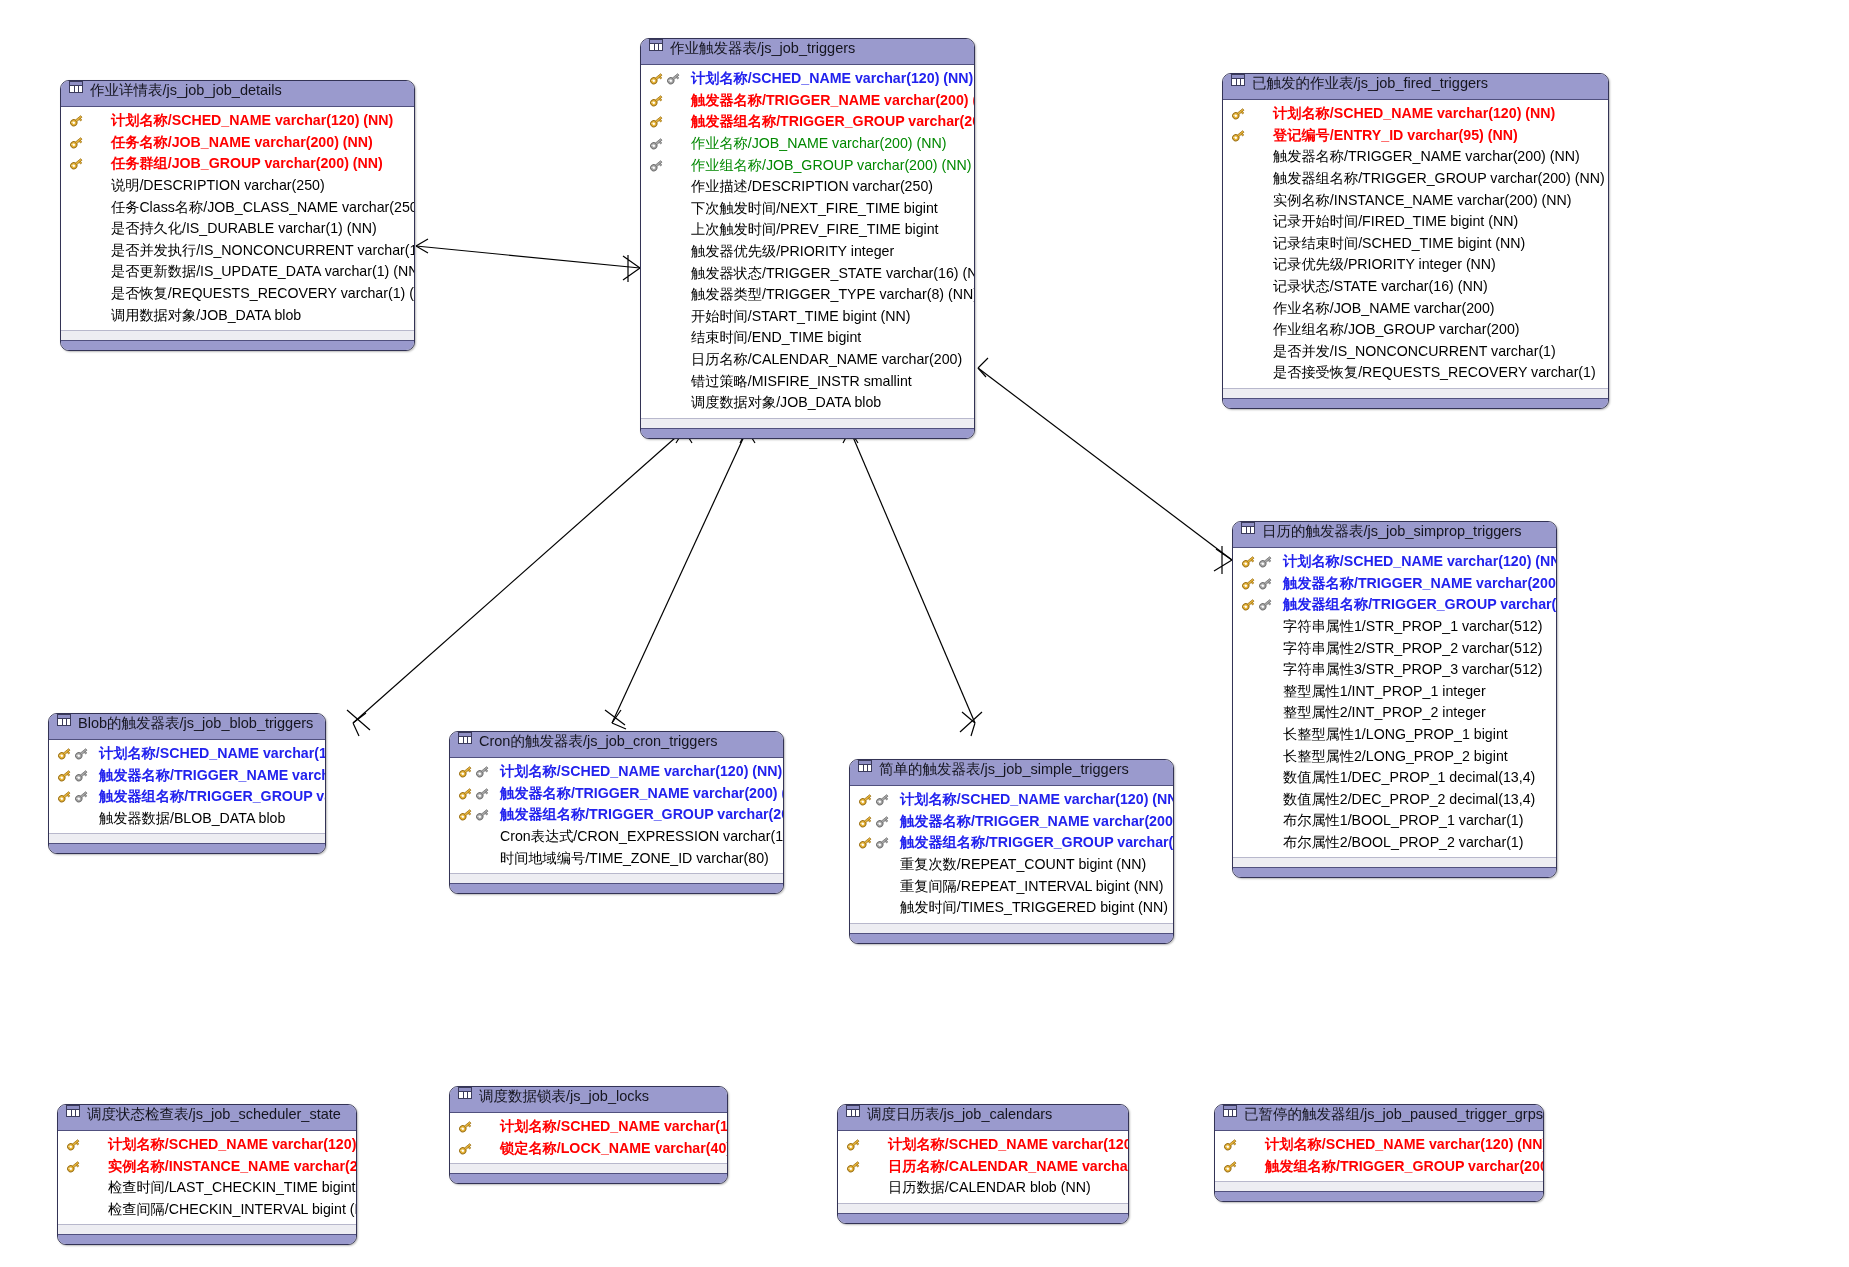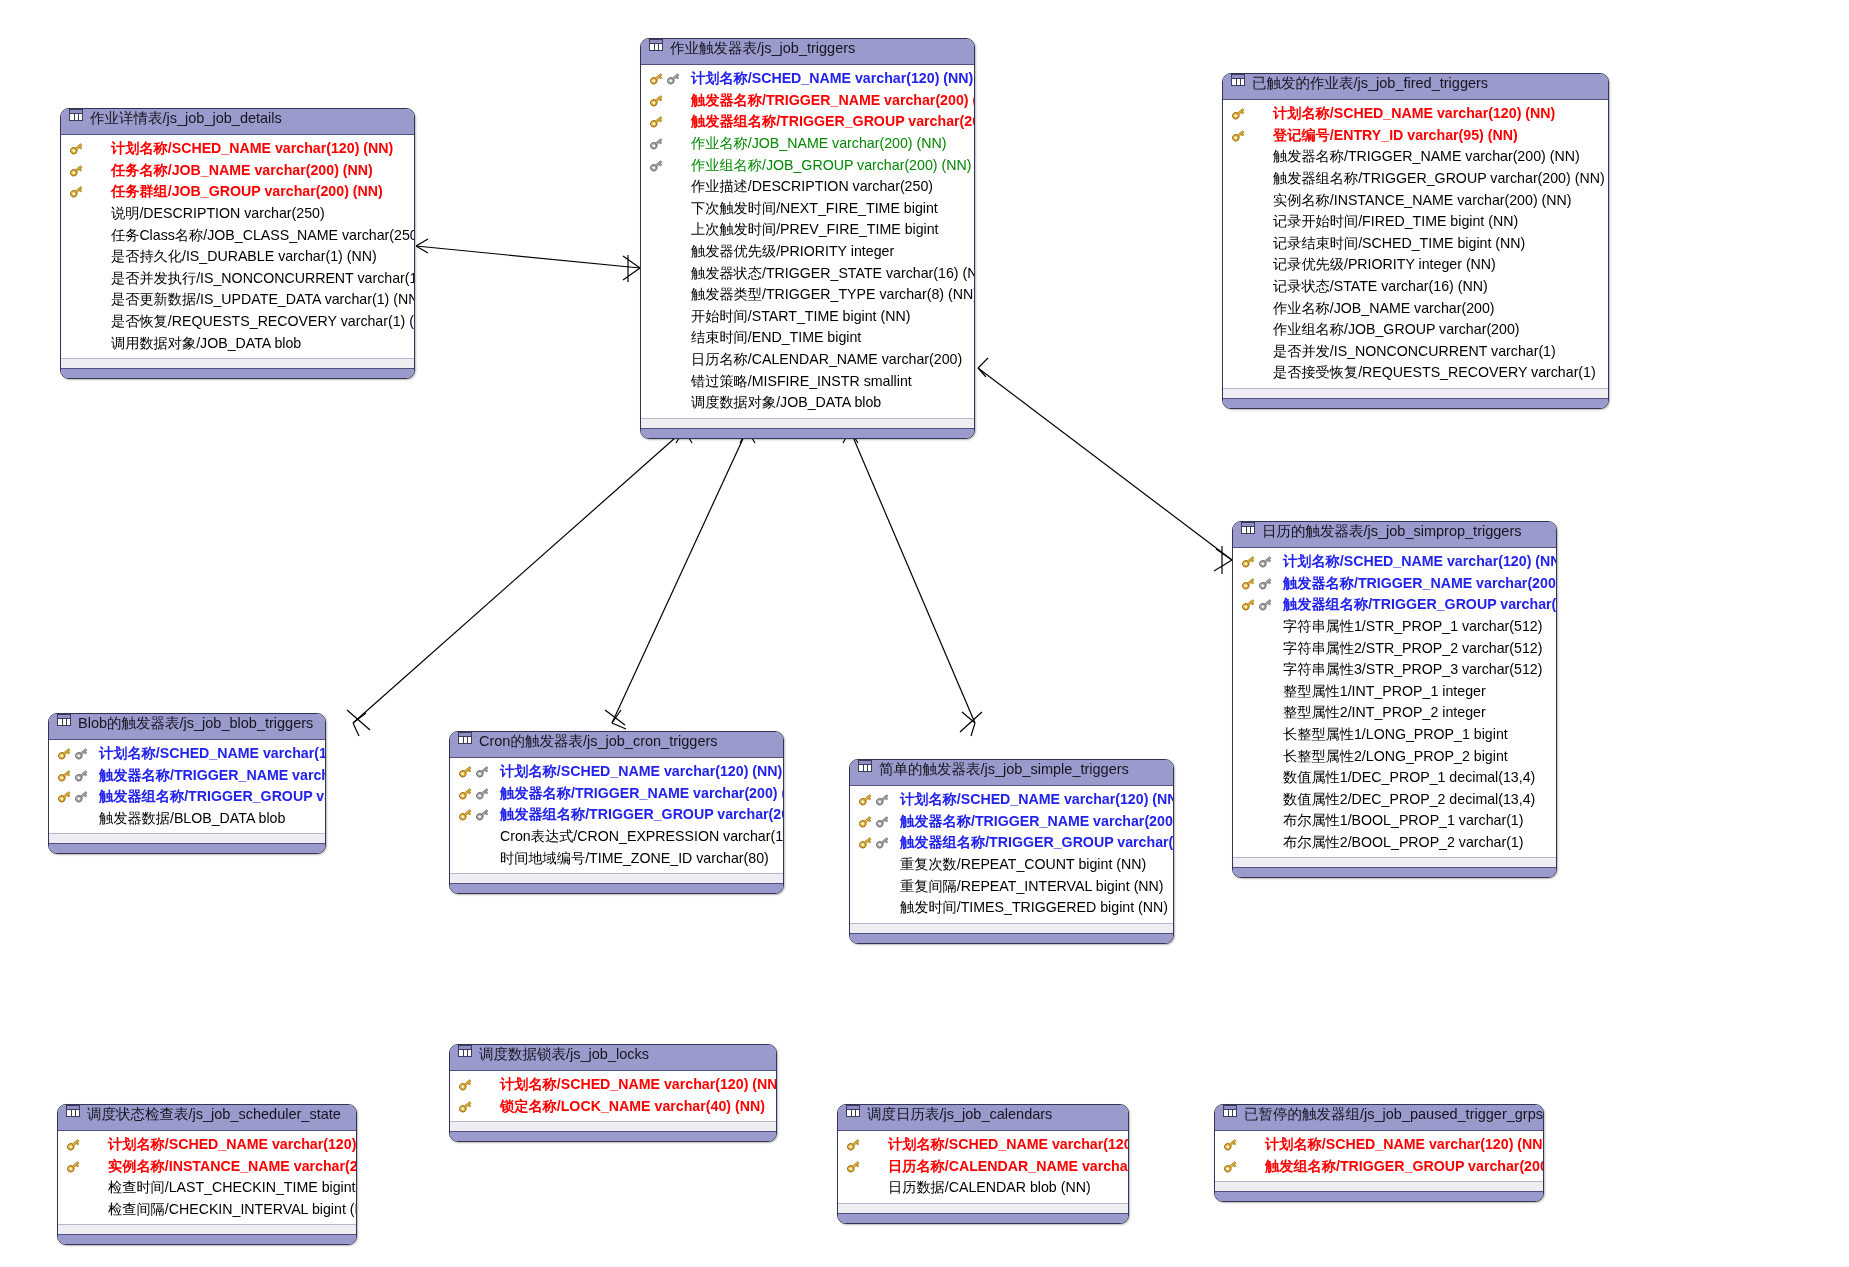--- a/index.html
+++ b/index.html
@@ -101,21 +101,21 @@
       <path d="M 850 430 L 975 723"></path>
       <path d="M 975 723 L 962 712 M 975 723 L 971 736 M 960 732 L 982 712"></path>
       <path d="M 850 430 L 843 443 M 850 430 L 858 443"></path>
 
       <path d="M 978 368 L 1232 560"></path>
       <path d="M 1232 560 L 1216 549 M 1232 560 L 1214 571 M 1222 546 L 1222 574"></path>
       <path d="M 978 368 L 988 358 M 978 368 L 986 377"></path>
     </g>
   </svg>
 
-<div class="entity" style="left: 60px; top: 80px; width: 355px; margin-top: 28px;">
+<div class="entity" style="left: 60px; top: 80px; width: 355px;">
       <div class="ent-header">
         <span class="tbl-icon"></span>
         <span>作业详情表/js_job_job_details</span>
       </div>
       <div class="ent-body">
         <div class="attr">
           <span class="keys">
             <span class="key">
               <svg width="15" height="13" viewBox="0 0 15 13">
                 <g transform="rotate(-40 7.5 6.5)">
@@ -900,21 +900,21 @@
           <span class="attr-text plain">检查时间/LAST_CHECKIN_TIME bigint (NN)</span>
         </div>
         <div class="attr">
           <span class="keys"></span>
           <span class="attr-text plain">检查间隔/CHECKIN_INTERVAL bigint (NN)</span>
         </div>
       </div>
       <div class="ent-footer"></div>
       <div class="ent-bottombar"></div>
     </div>
-    <div class="entity" style="left: 449px; top: 1044px; width: 328px;">
+    <div class="entity" style="left: 449px; top: 1086px; width: 279px;">
       <div class="ent-header">
         <span class="tbl-icon"></span>
         <span>调度数据锁表/js_job_locks</span>
       </div>
       <div class="ent-body">
         <div class="attr">
           <span class="keys">
             <span class="key">
               <svg width="15" height="13" viewBox="0 0 15 13">
                 <g transform="rotate(-40 7.5 6.5)">

